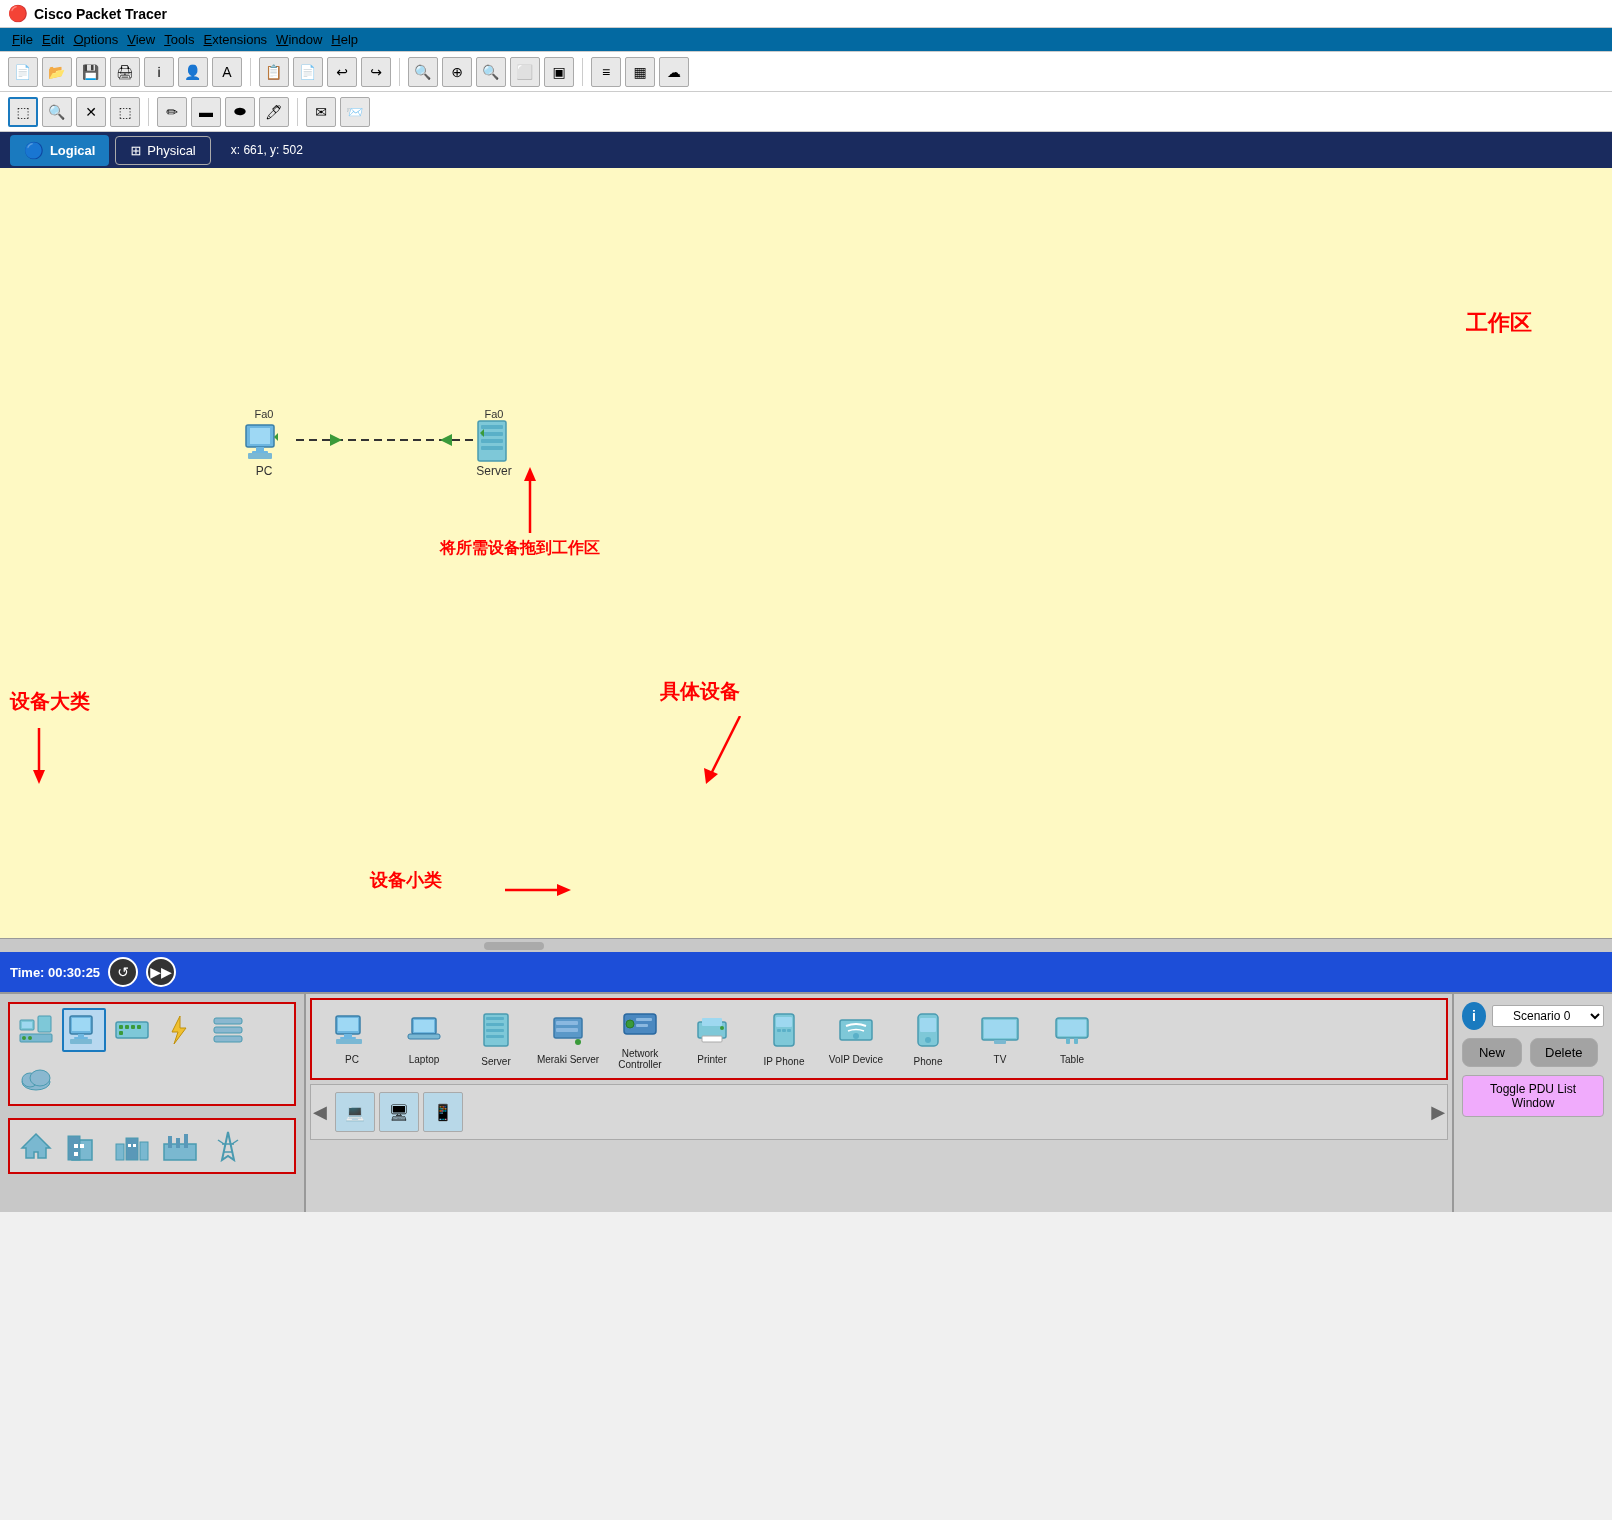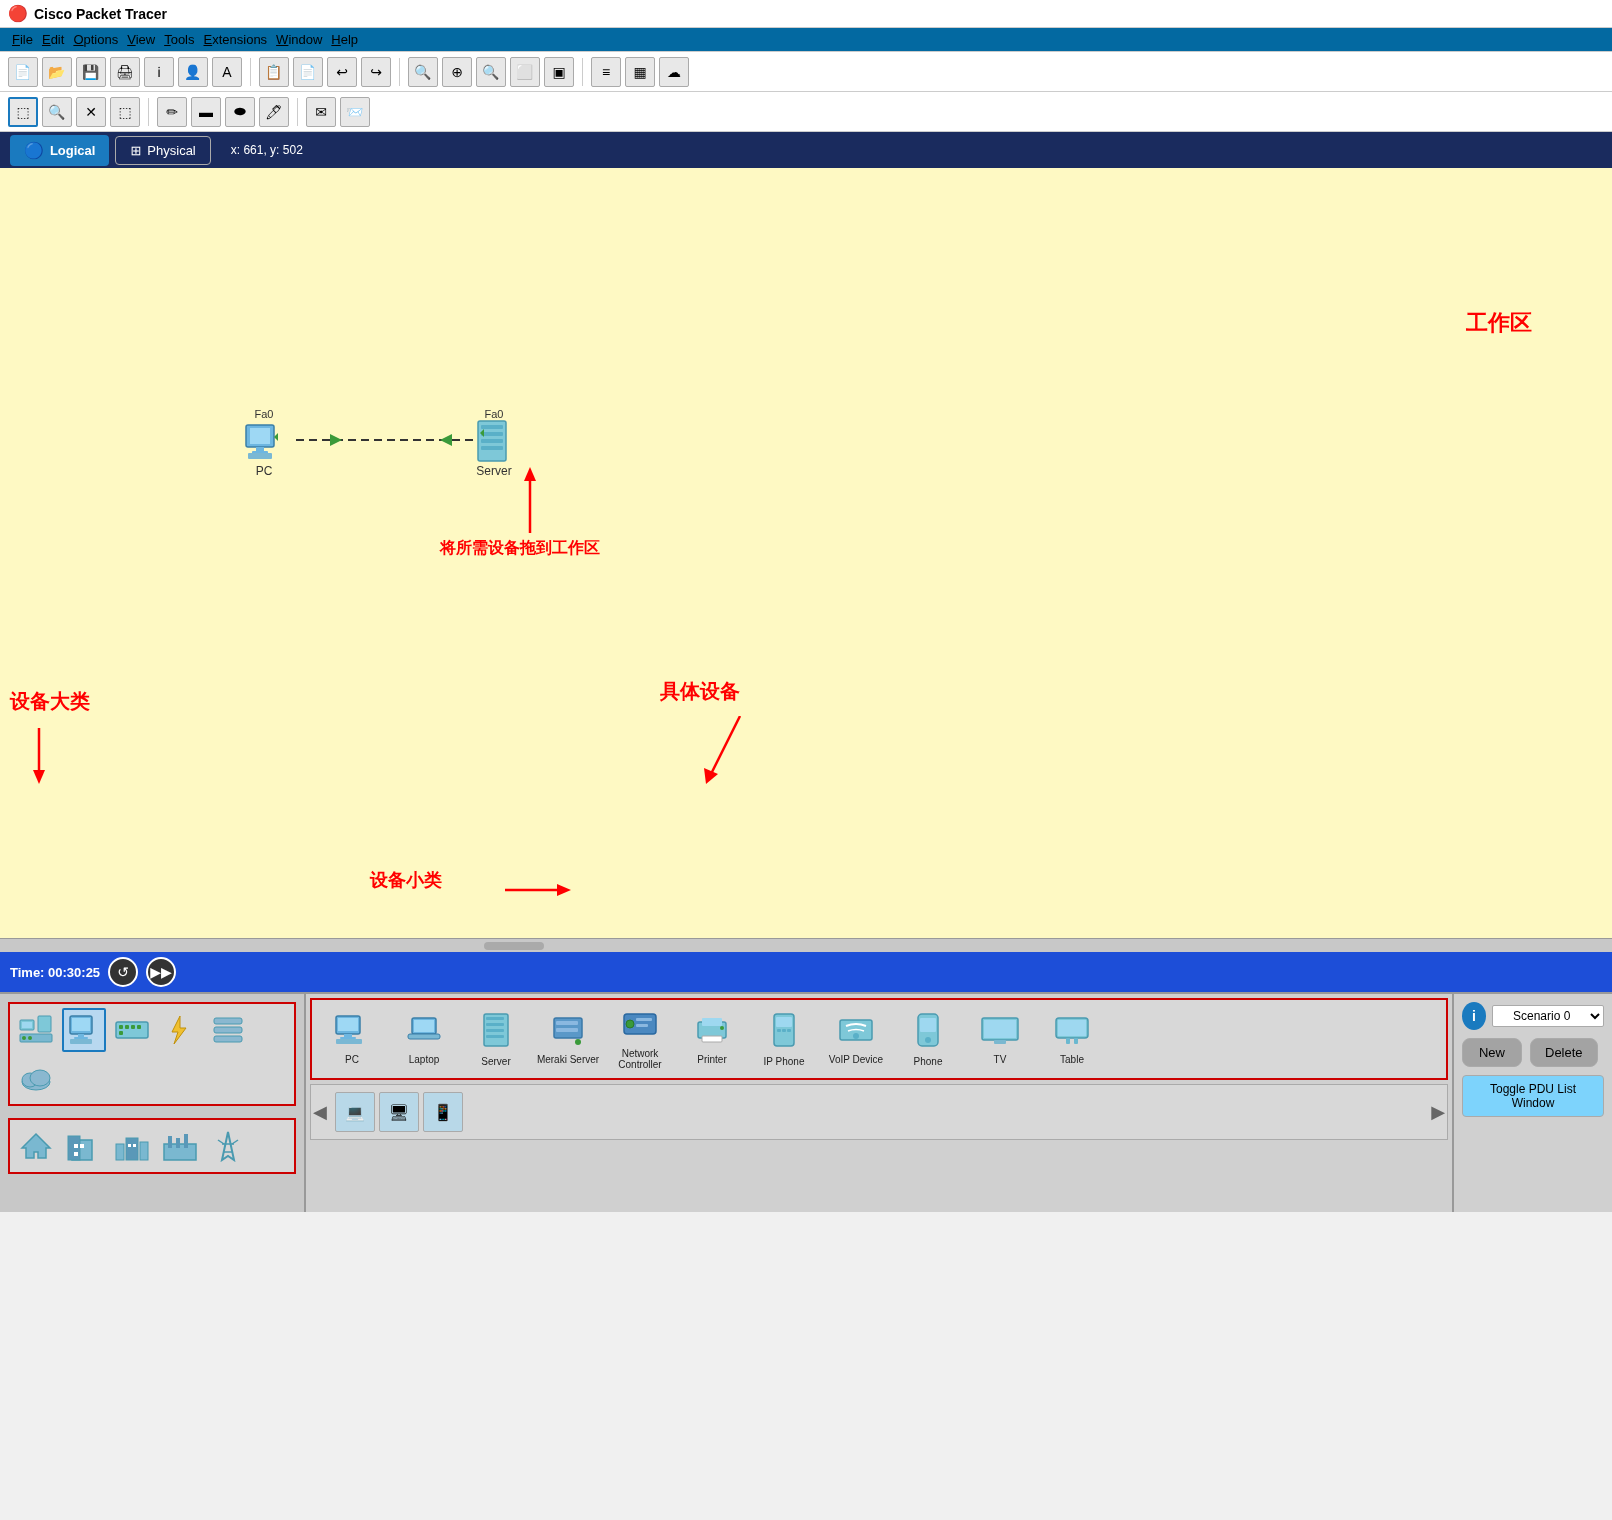--- a/index.html
+++ b/index.html
@@ -271,21 +271,21 @@
       background: #a3a3a3;
       border: 1px solid #aaa;
       border-radius: 8px;
       cursor: pointer;
       font-size: 13px;
       min-width: 60px;
       text-align: center;
     }
     .sidebar-btn-wide {
       padding: 6px 8px;
-      background: #7dd3fc;
+      background: #f0abfc;
       border: 1px solid #aaa;
       border-radius: 4px;
       cursor: pointer;
       font-size: 12px;
       width: 100%;
       text-align: center;
     }
     .btn-row { display: flex; gap: 8px; width: 100%; }
 
     .info-icon {

